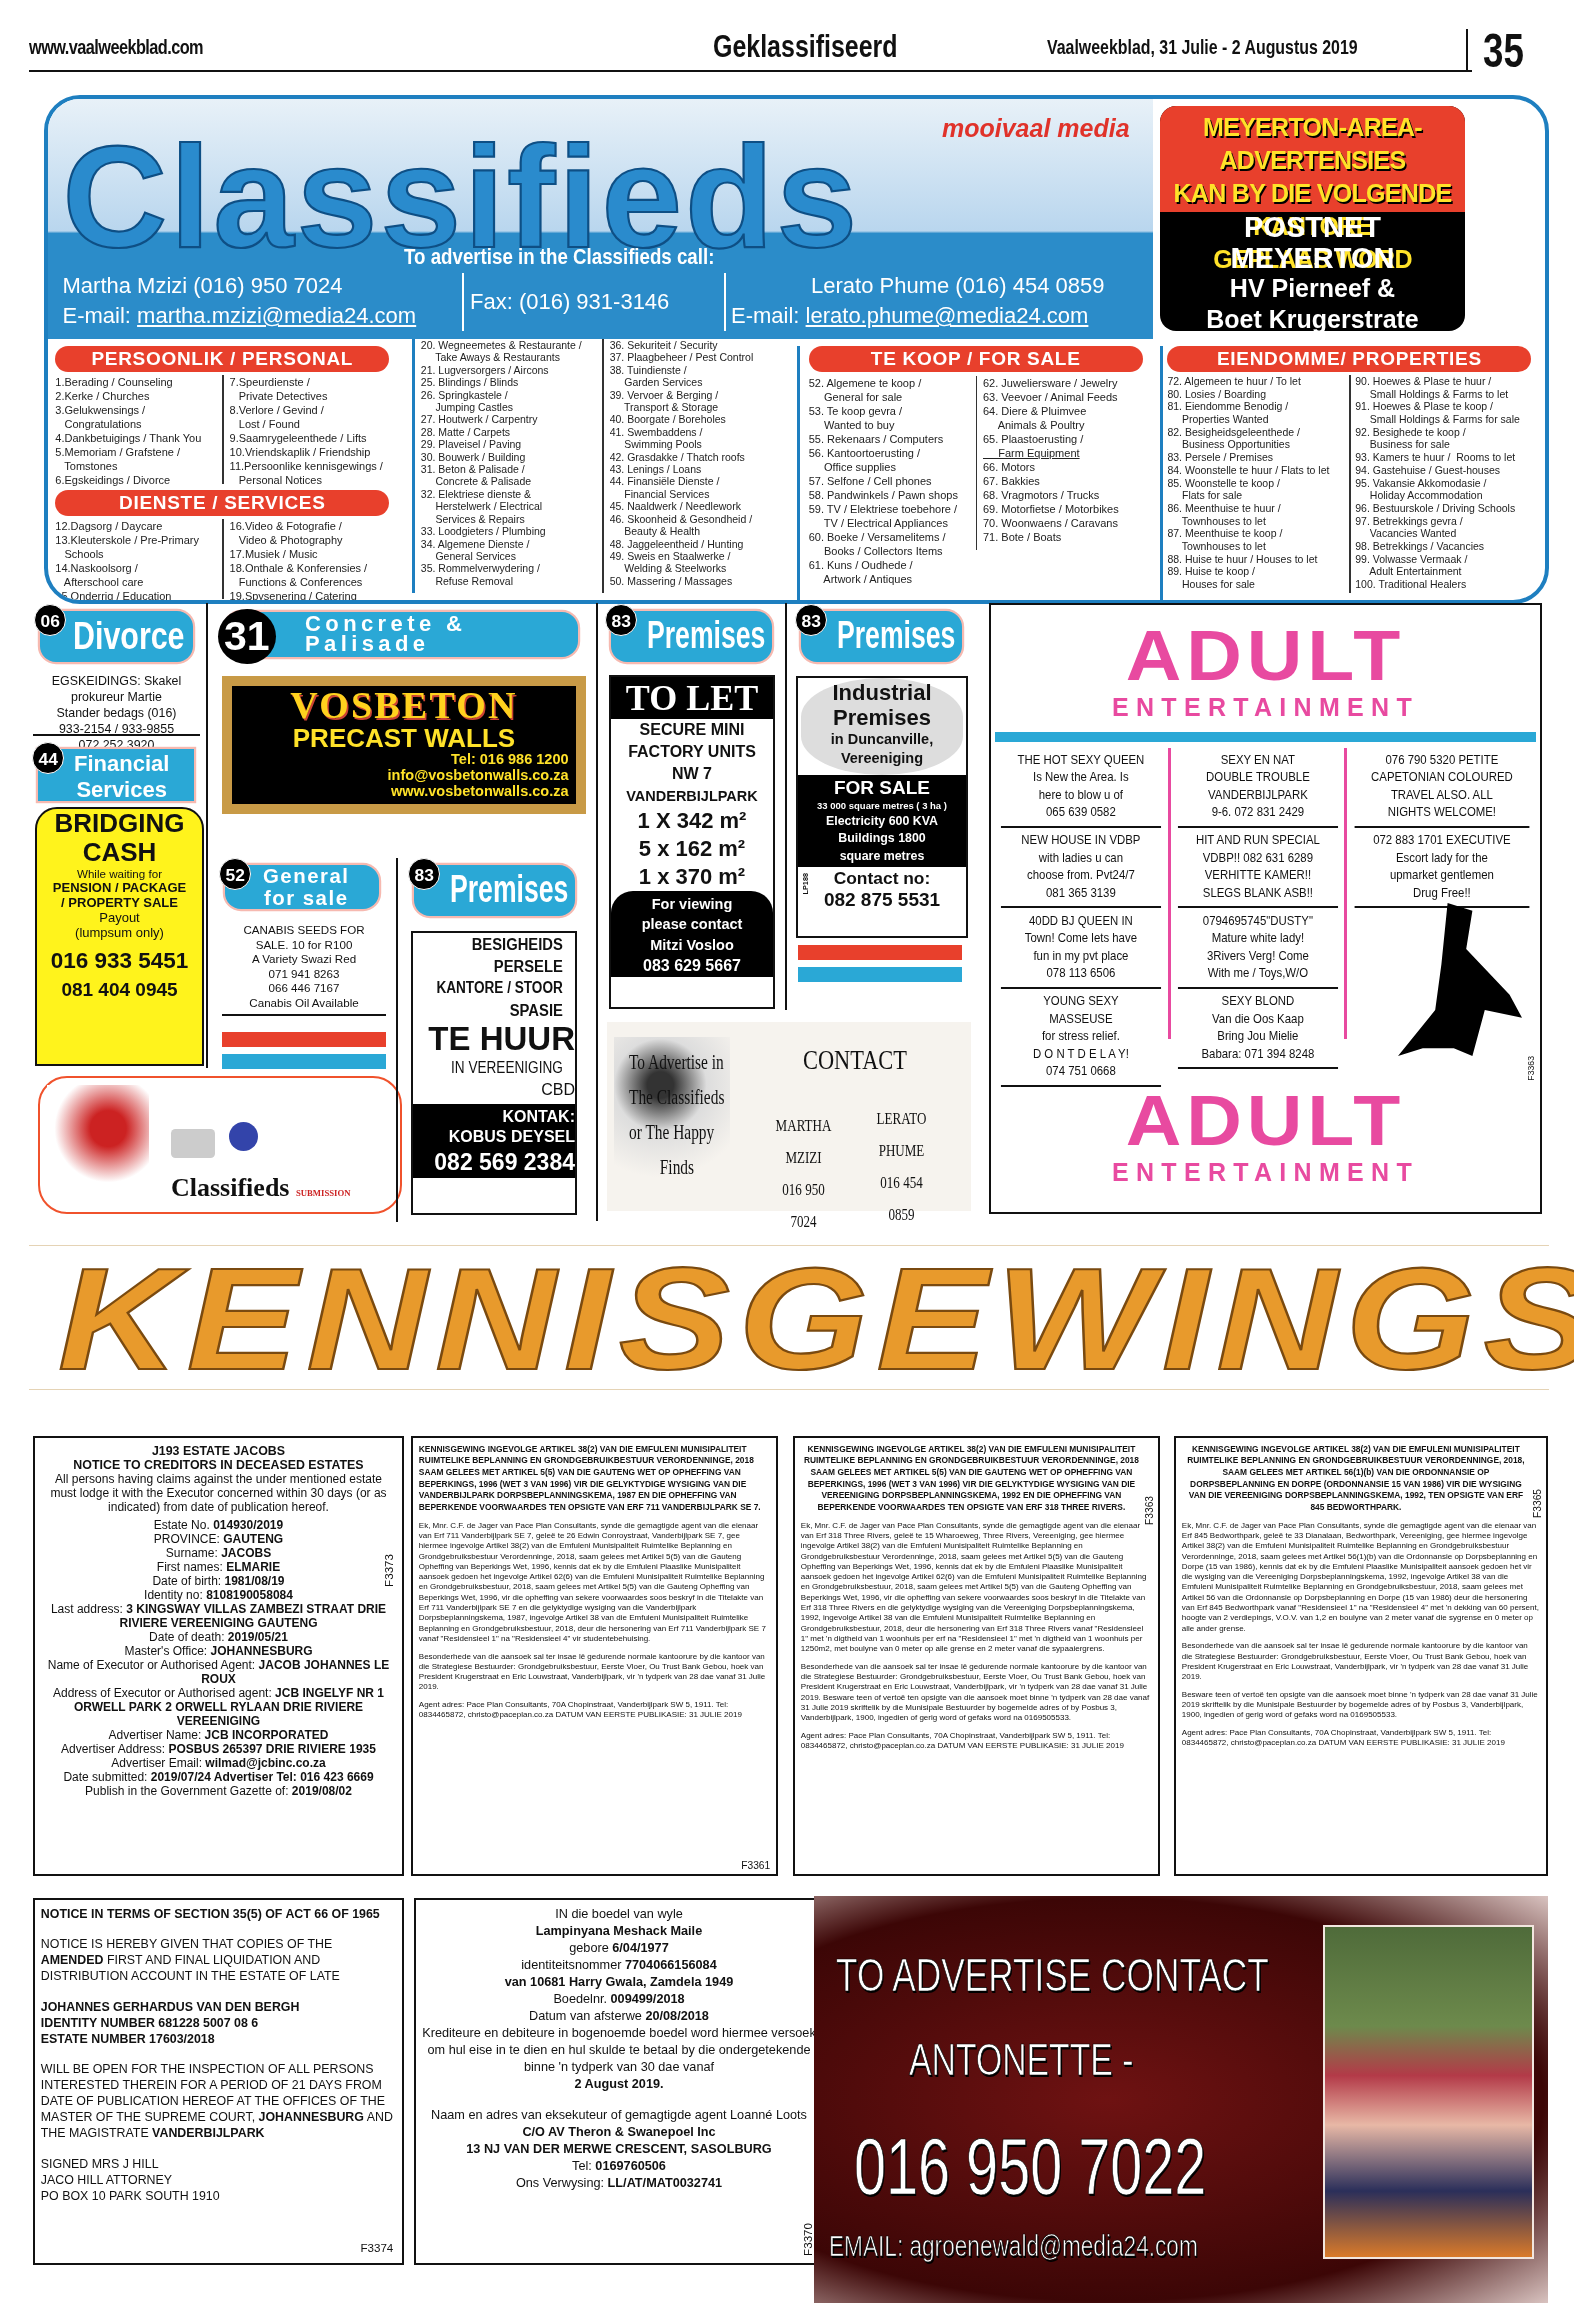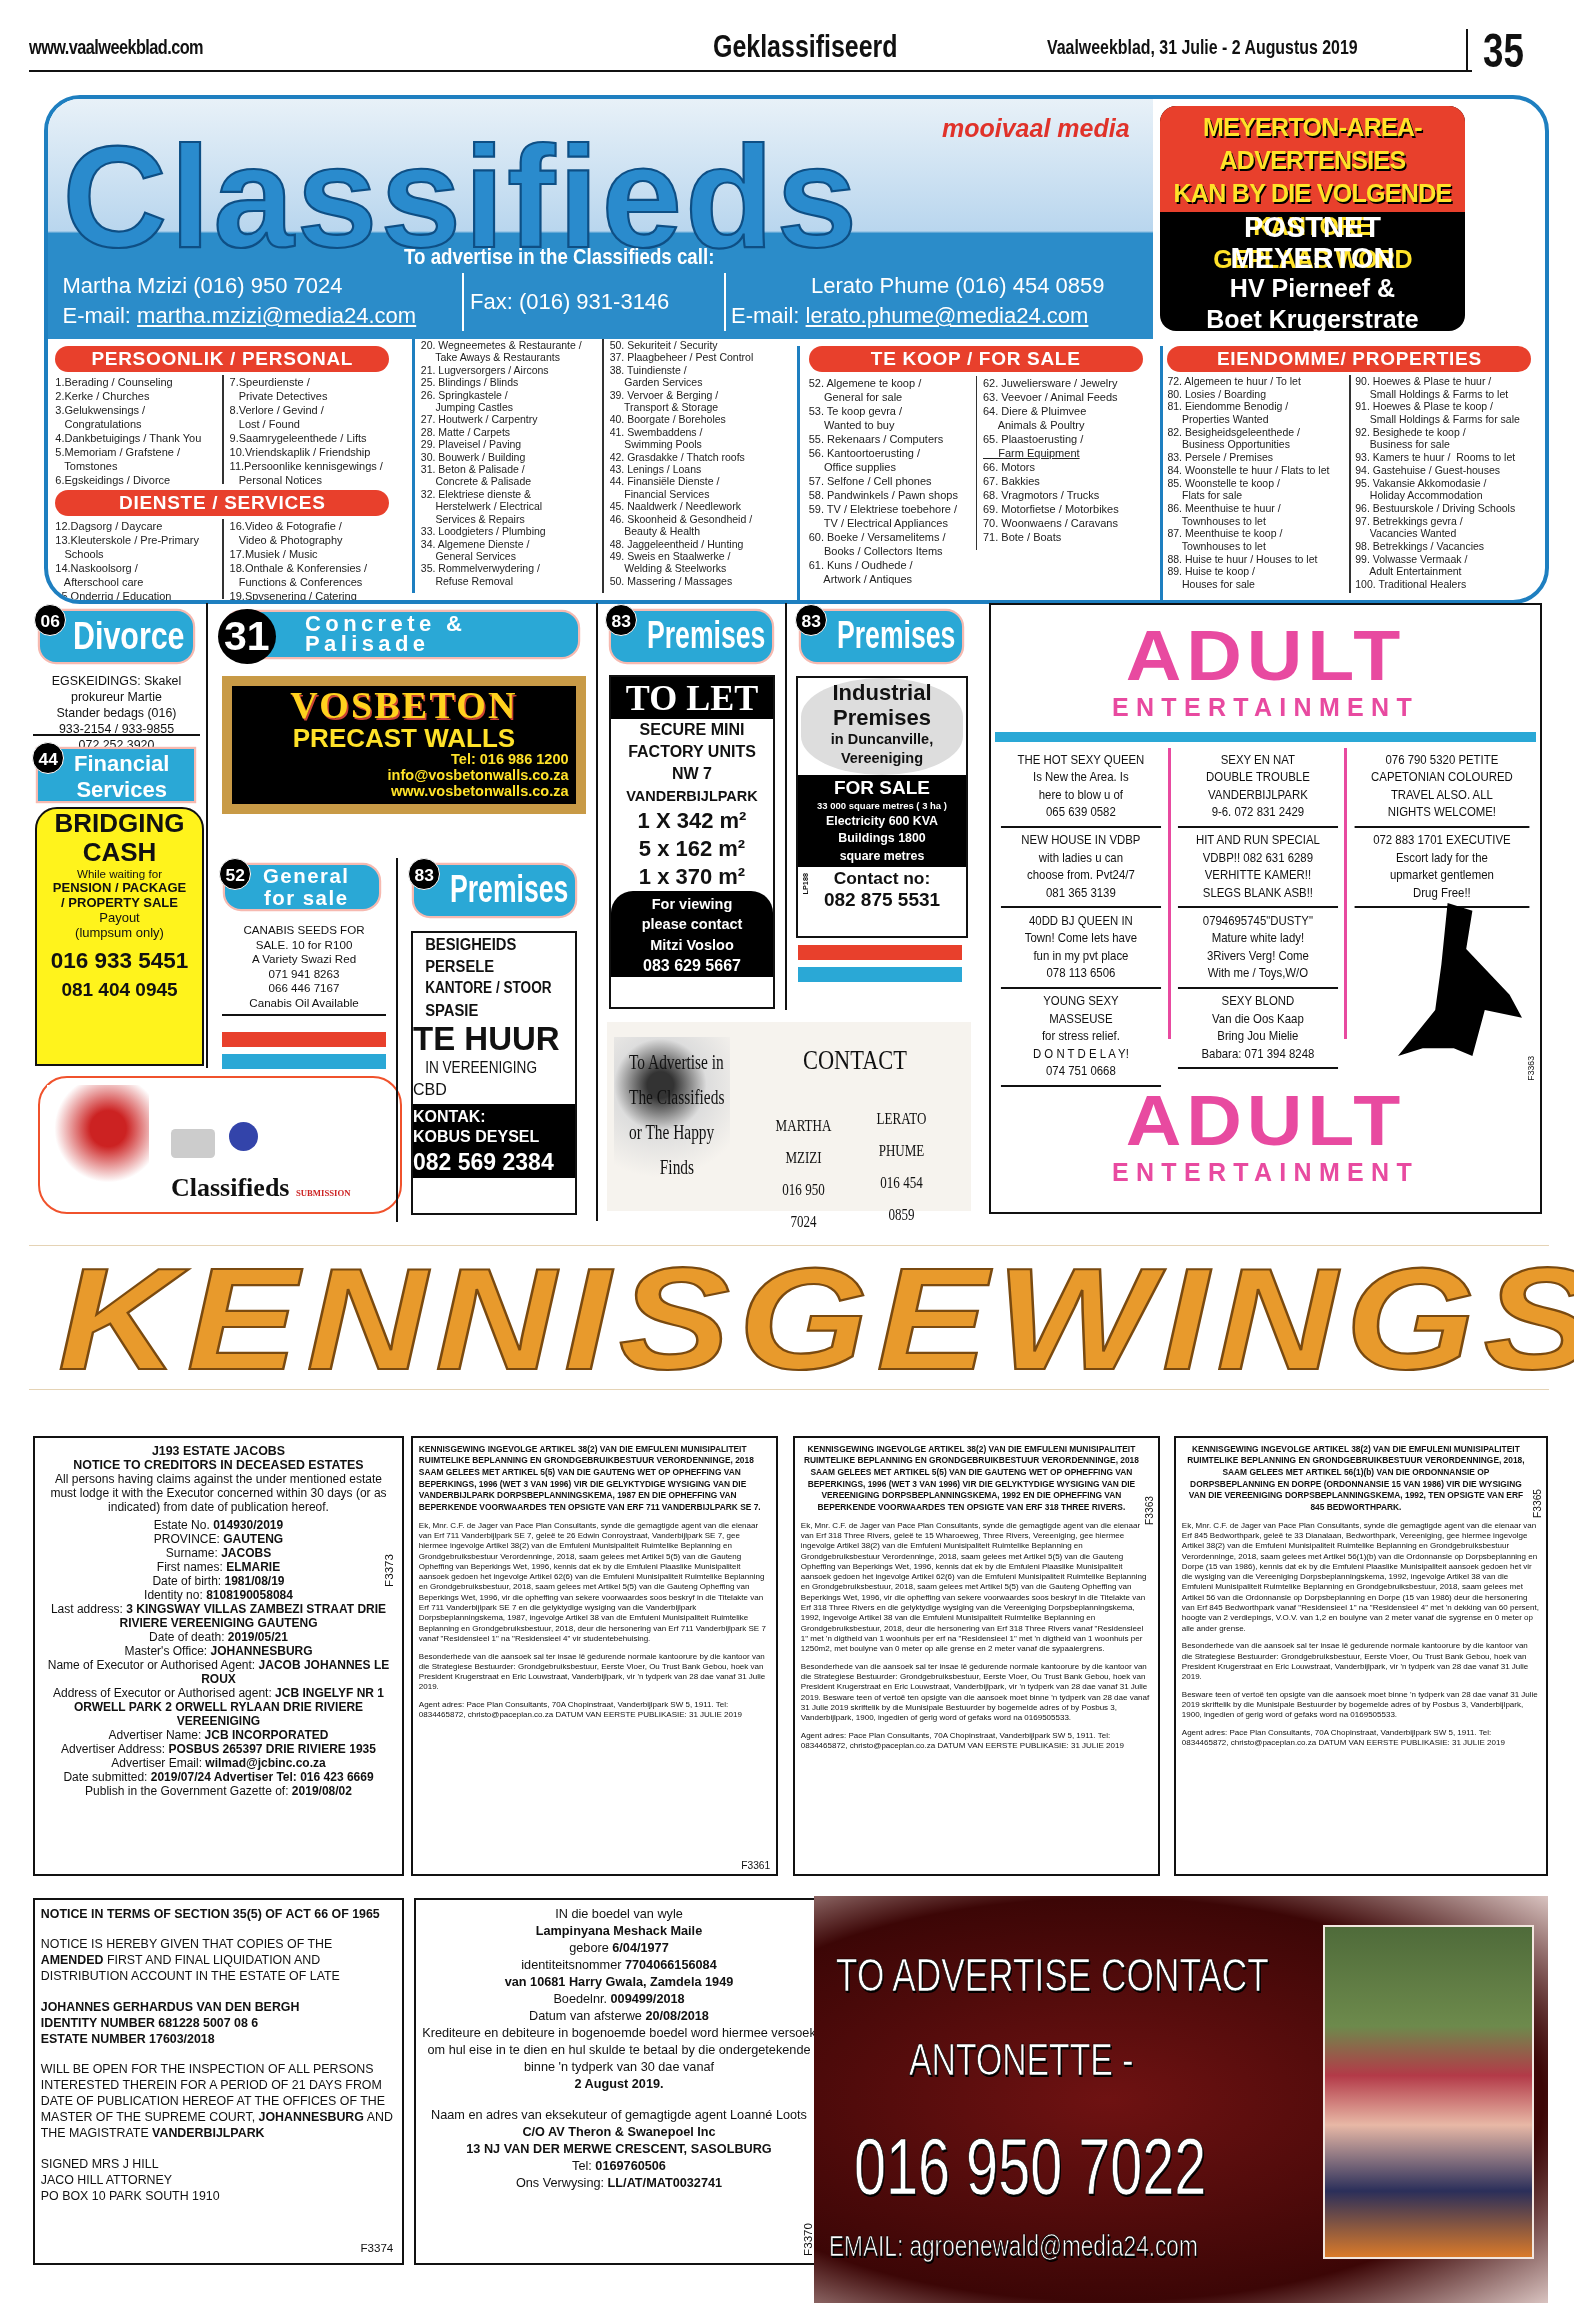--- a/index.html
+++ b/index.html
@@ -155,21 +155,21 @@
         <div style="white-space: pre;">     Herstelwerk / Electrical</div>
         <div style="white-space: pre;">     Services &amp; Repairs</div>
         <div style="white-space: pre;">33. Loodgieters / Plumbing</div>
         <div style="white-space: pre;">34. Algemene Dienste /</div>
         <div style="white-space: pre;">     General Services</div>
         <div style="white-space: pre;">35. Rommelverwydering /</div>
         <div style="white-space: pre;">     Refuse Removal</div>
       </div>
     <div class="idx-rule" style="height:254px;margin-right:5.8px"></div>
     <div class="idx-col" style="width:182px;font-size:10.5px;line-height:12.4px" id="sm2">
-        <div style="white-space: pre;">50. Sekuriteit / Security</div>
+        <div style="white-space: pre;">36. Sekuriteit / Security</div>
         <div style="white-space: pre;">37. Plaagbeheer / Pest Control</div>
         <div style="white-space: pre;">38. Tuindienste /</div>
         <div style="white-space: pre;">     Garden Services</div>
         <div style="white-space: pre;">39. Vervoer &amp; Berging /</div>
         <div style="white-space: pre;">     Transport &amp; Storage</div>
         <div style="white-space: pre;">40. Boorgate / Boreholes</div>
         <div style="white-space: pre;">41. Swembaddens /</div>
         <div style="white-space: pre;">     Swimming Pools</div>
         <div style="white-space: pre;">42. Grasdakke / Thatch roofs</div>
         <div style="white-space: pre;">43. Lenings / Loans</div>
@@ -340,21 +340,21 @@
 <div class="abs rule" style="left:222px;top:1014px;width:164px;height:1.5px"></div>
 <div class="abs" style="left:222px;top:1032px;width:164px;height:14.5px;background:#e8402c"></div>
 <div class="abs" style="left:222px;top:1054px;width:164px;height:14.5px;background:#2aa8d6"></div>
 
 <div class="abs vrule" style="left:396px;top:858px;height:364px"></div>
 
 <div class="abs cat" style="left:414px;top:865px;width:161px;height:51px">
   <div class="cat-num">83</div>
   <div style="position:absolute;left:36px;top:2.9px;font-size:38px;transform:scaleX(.7);transform-origin:left">Premises</div>
 </div>
-<div class="abs" style="left:411px;top:931px;width:166px;height:284px;border:2.2px solid #111;text-align:left;font-weight:bold">
+<div class="abs" style="left:411px;top:931px;width:166px;height:284px;border:2.2px solid #111;text-align:right;font-weight:bold">
   <div style="font-size:17.4px;line-height:22px;transform:scaleX(.85)">BESIGHEIDS</div>
   <div style="font-size:17.4px;line-height:22px;transform:scaleX(.85)">PERSELE</div>
   <div style="font-size:16px;line-height:22px;transform:scaleX(.85)">KANTORE / STOOR</div>
   <div style="font-size:17.4px;line-height:22px;transform:scaleX(.85)">SPASIE</div>
   <div style="font-size:33px;line-height:36px;font-weight:900">TE HUUR</div>
   <div style="font-size:16px;line-height:22px;font-weight:normal;transform:scaleX(.85)">IN VEREENIGING</div>
   <div style="font-size:16px;line-height:22px;font-weight:normal">CBD</div>
   <div style="background:#000;color:#fff;padding:2.9px 0;margin-top:2.9px">
     <div style="font-size:16px;line-height:20.4px">KONTAK:</div>
     <div style="font-size:16px;line-height:20.4px">KOBUS DEYSEL</div>

